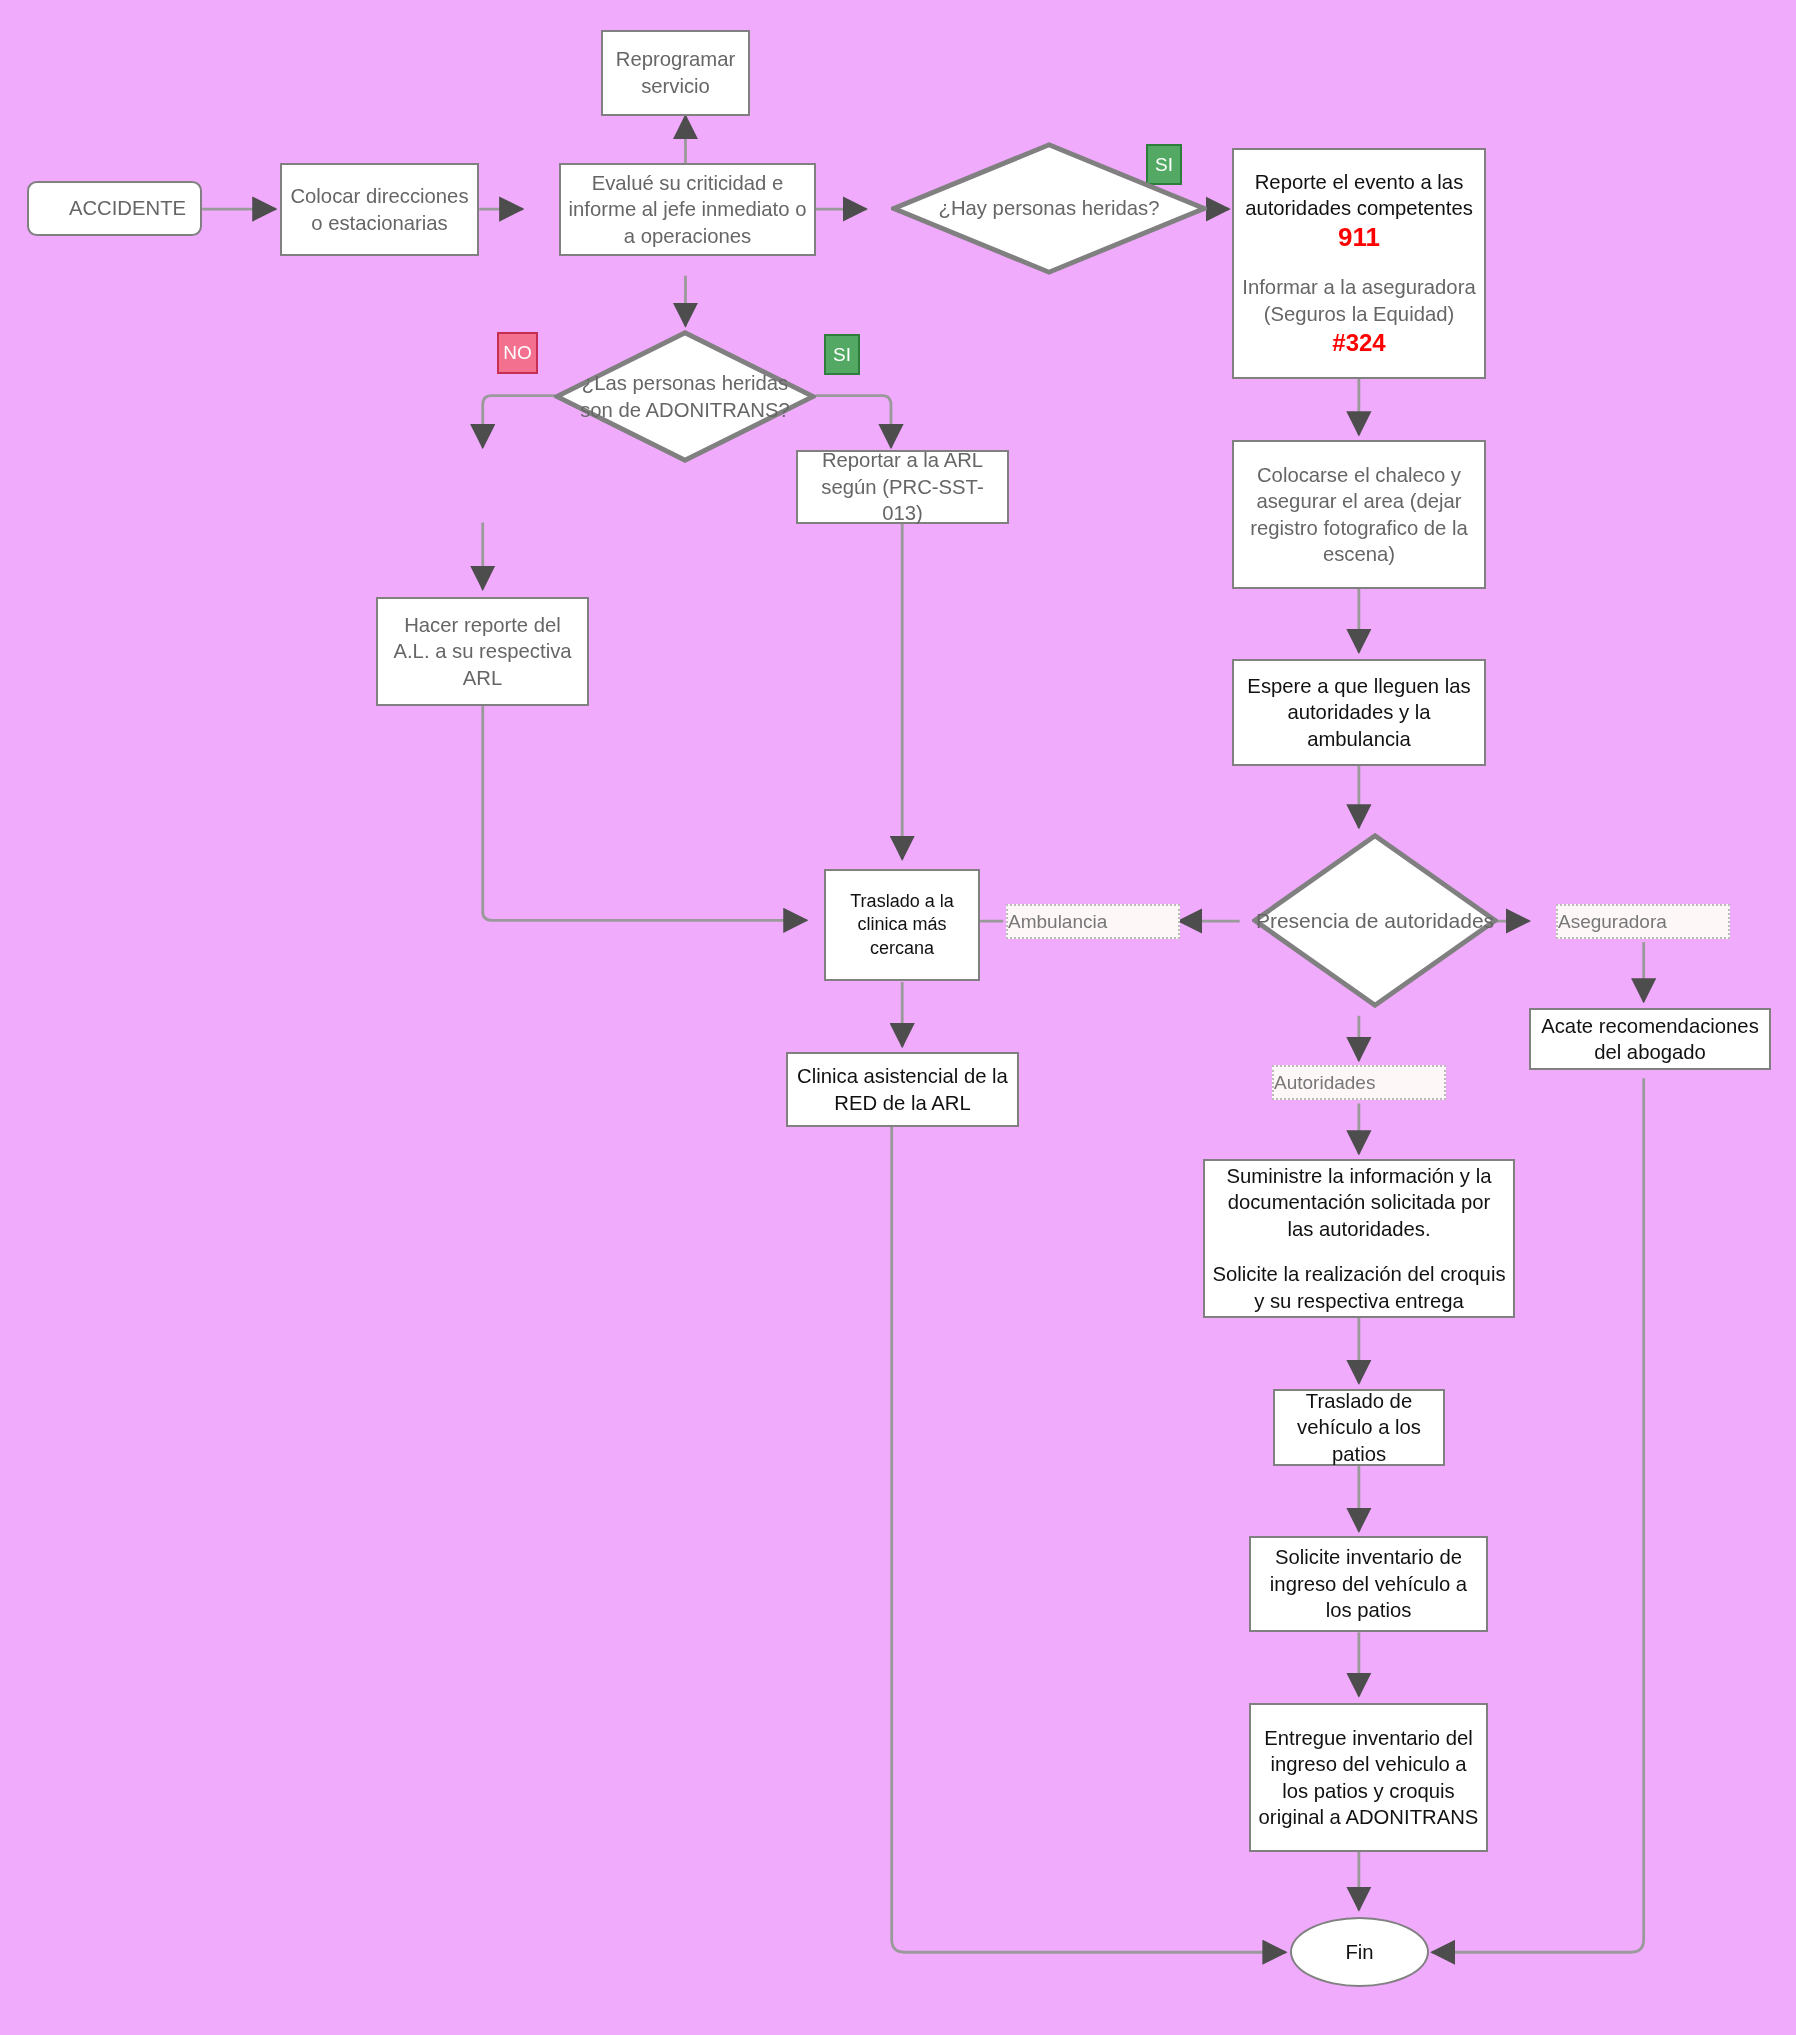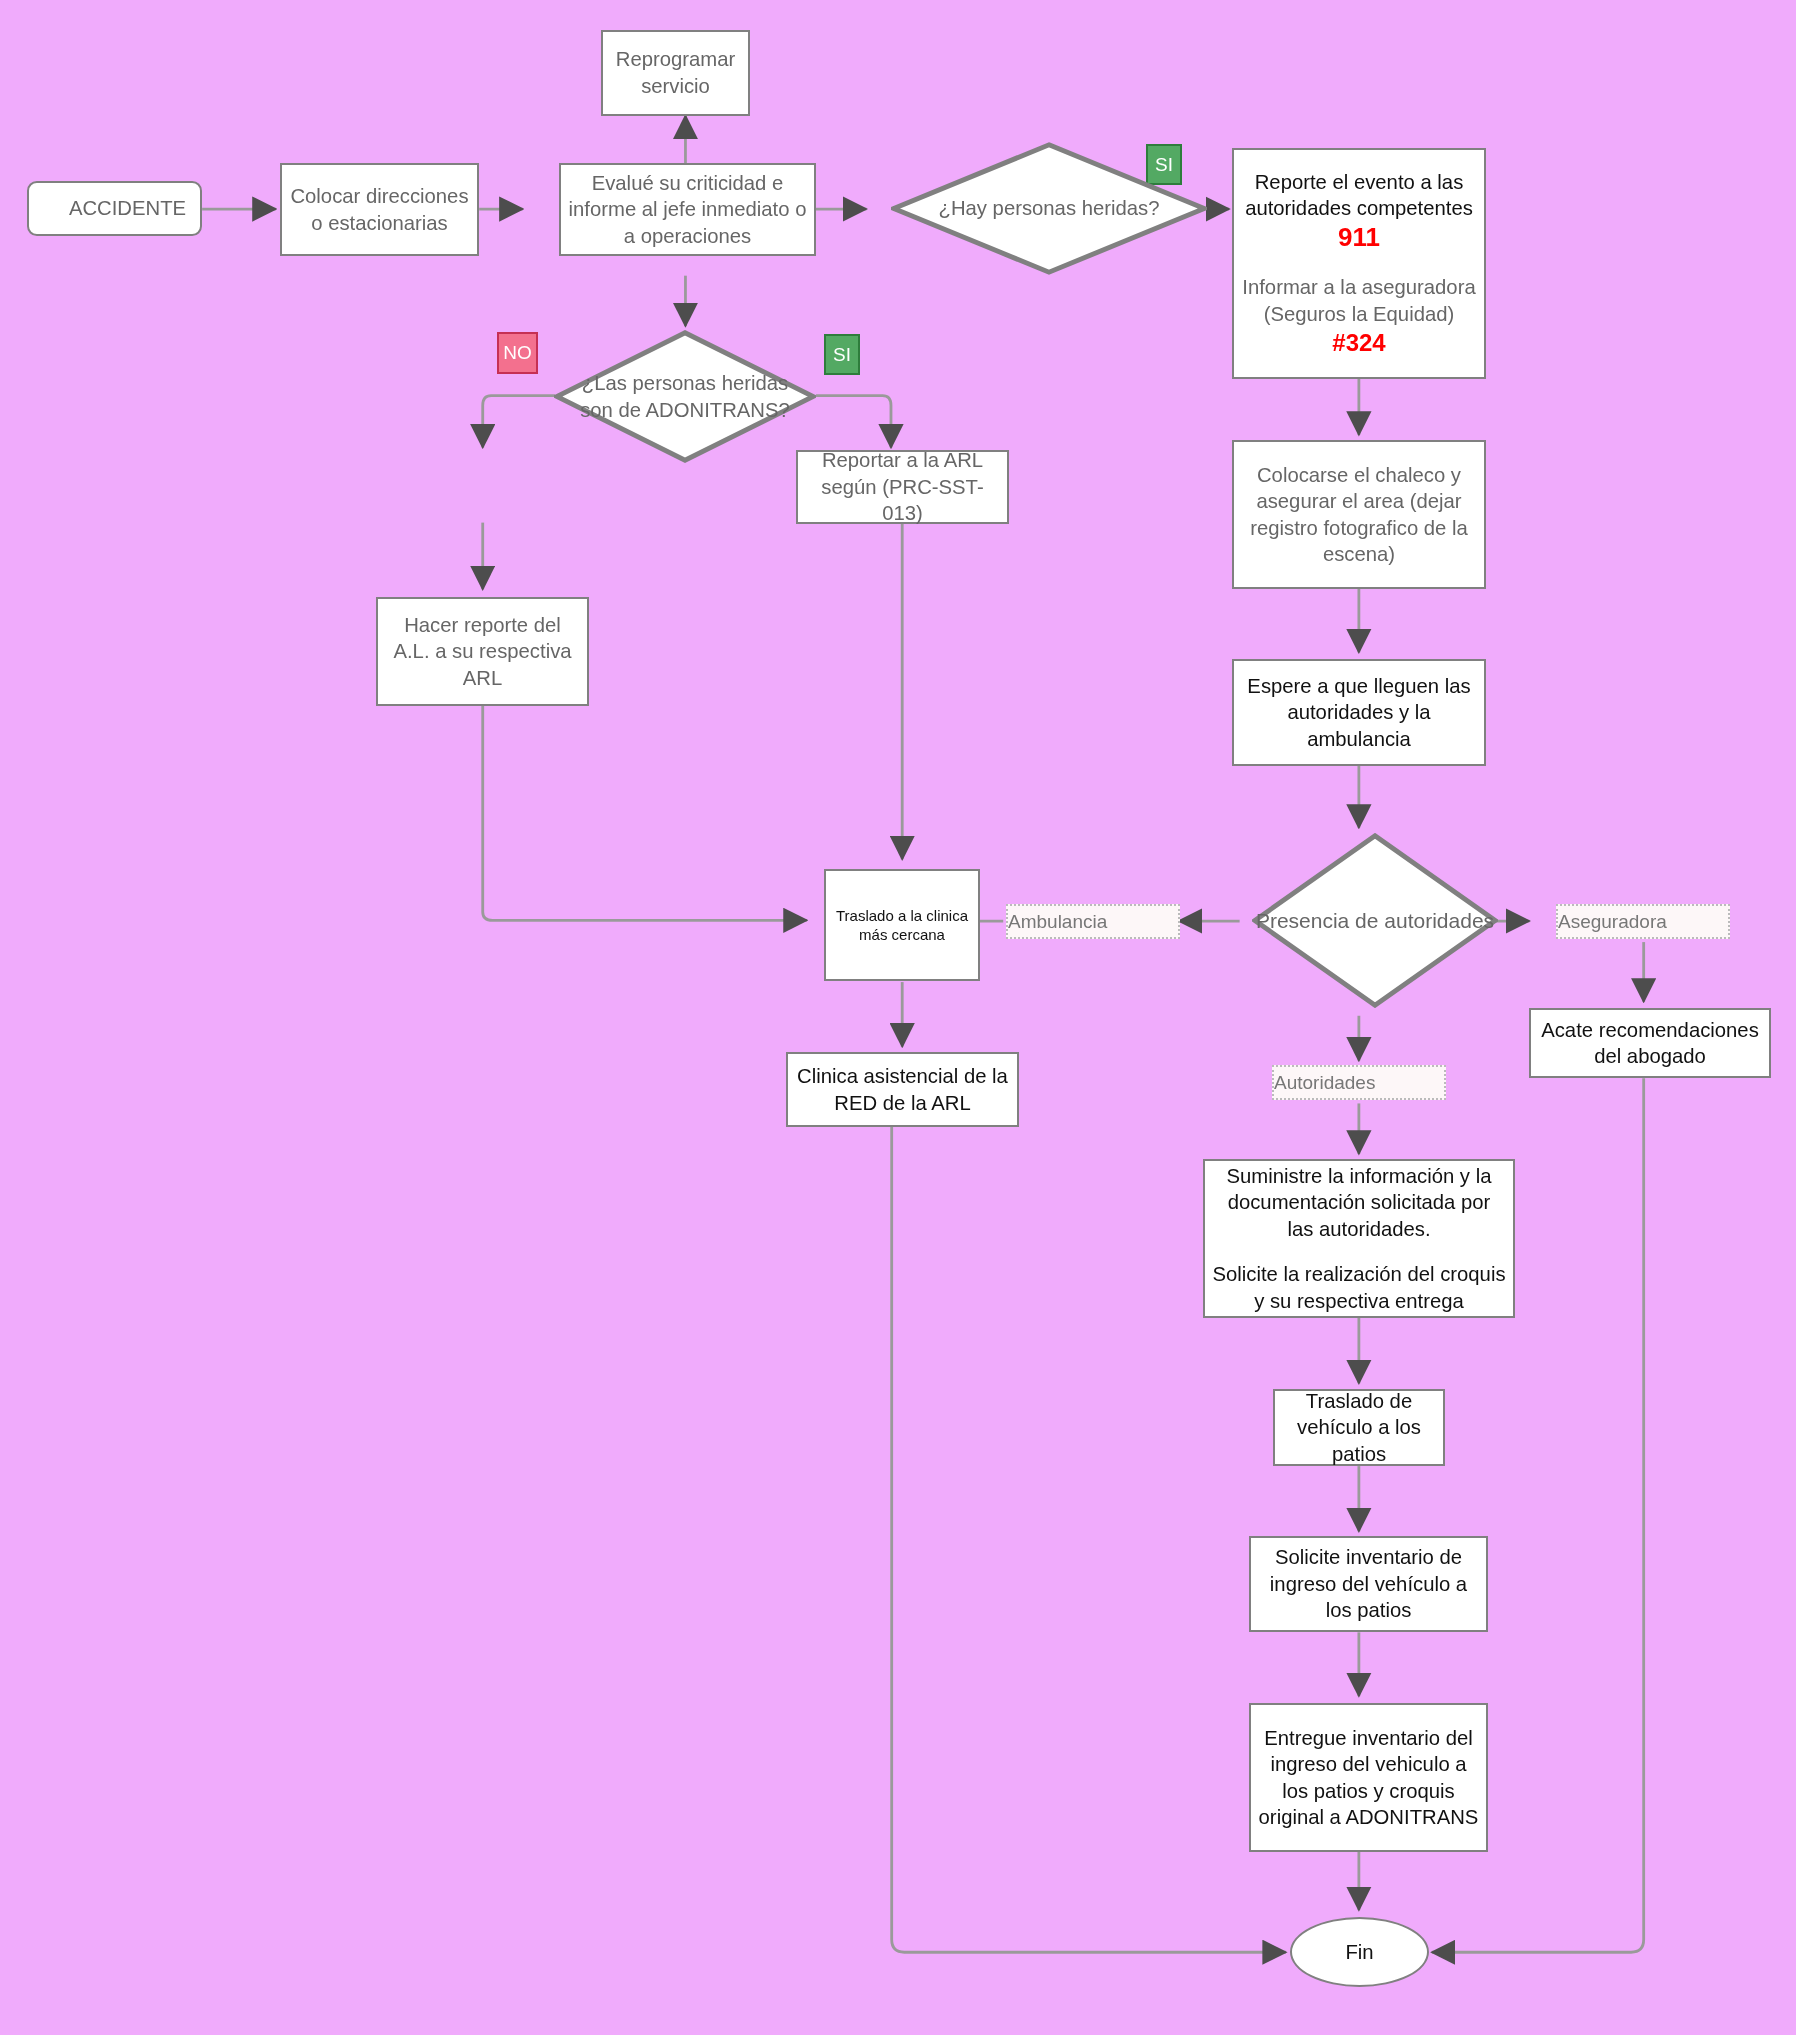--- a/index.html
+++ b/index.html
@@ -175,29 +175,29 @@
   </div>
 
   <div class="annot" style="left:1556px;top:904px;width:174px;height:35px;">
     <span>Aseguradora</span>
   </div>
 
   <div class="annot" style="left:1272px;top:1065px;width:174px;height:35px;">
     <span>Autoridades</span>
   </div>
 
-  <div class="node" style="left:824px;top:869px;width:156px;height:112px;font-size:15px;align-items:center;">
+  <div class="node" style="left:824px;top:869px;width:156px;height:112px;font-size:18px;align-items:center;">
     <span class="txt black">Traslado a la clinica más cercana</span>
   </div>
 
   <div class="node" style="left:786px;top:1052px;width:233px;height:75px;font-size:20.3px;">
     <span class="txt black">Clinica asistencial de la RED de la ARL</span>
   </div>
 
-  <div class="node" style="left:1529px;top:1008px;width:242px;height:70px;font-size:20.3px;text-align:center;">
+  <div class="node" style="left:1529px;top:1008px;width:242px;height:62px;font-size:20.3px;text-align:center;">
     <span class="txt black">Acate recomendaciones del abogado</span>
   </div>
 
   <div class="node" style="left:1203px;top:1159px;width:312px;height:159px;font-size:20.3px;">
     <span class="txt black">
       <span>Suministre la información y la documentación solicitada por las autoridades.</span>
       <span class="spacer"></span>
       <span>Solicite la realización del croquis y su respectiva entrega</span>
     </span>
   </div>

